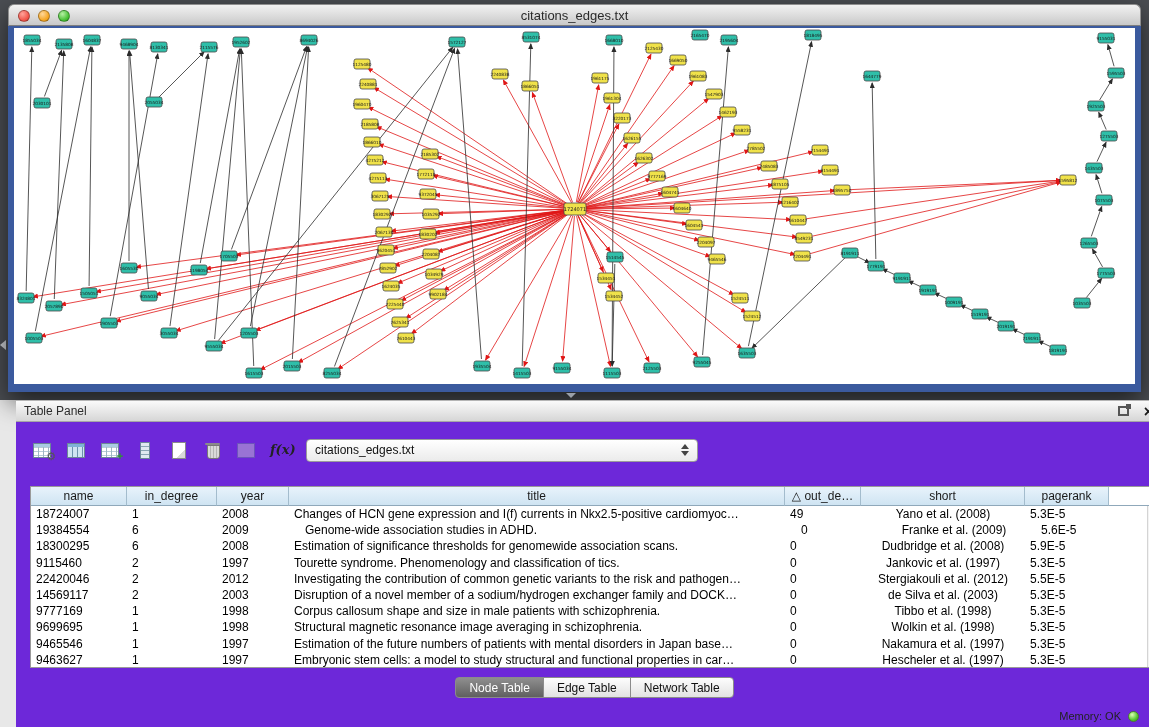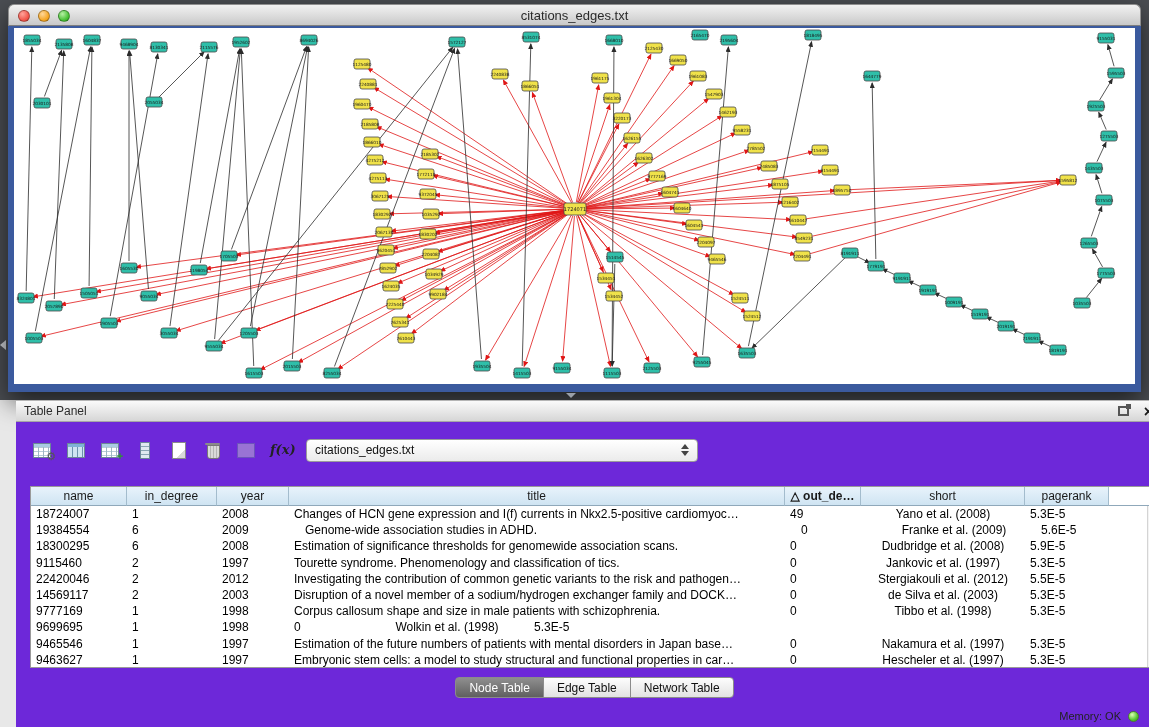--- a/index.html
+++ b/index.html
@@ -751,21 +751,21 @@
         </span>
     </div>
   </div>
 
   <div class="table-wrap">
     <div class="thead" id="table-header">
         <div class="th" style="width: 96px;">name</div>
         <div class="th" style="width: 90px;">in_degree</div>
         <div class="th" style="width: 72px;">year</div>
         <div class="th" style="width: 496px;">title</div>
-        <div class="th" style="width: 76px; font-weight: bold;">△ out_de…</div>
+        <div class="th" style="width: 76px;">△ out_de…</div>
         <div class="th" style="width: 164px;">short</div>
         <div class="th" style="width: 84px;">pagerank</div>
         <div class="th filler"></div>
       </div>
     <div class="tbody" id="table-body">
         <div class="tr">
           <div class="td" style="width: 96px;">18724007</div>
           <div class="td" style="width: 90px;">1</div>
           <div class="td" style="width: 72px;">2008</div>
           <div class="td" style="width: 496px;">Changes of HCN gene expression and I(f) currents in Nkx2.5-positive cardiomyoc…</div>
@@ -824,20 +824,21 @@
           <div class="td" style="width: 72px;">1998</div>
           <div class="td" style="width: 496px;">Corpus callosum shape and size in male patients with schizophrenia.</div>
           <div class="td" style="width: 76px;">0</div>
           <div class="td c" style="width: 164px;">Tibbo et al. (1998)</div>
           <div class="td" style="width: 84px;">5.3E-5</div>
         </div>
         <div class="tr">
           <div class="td" style="width: 96px;">9699695</div>
           <div class="td" style="width: 90px;">1</div>
           <div class="td" style="width: 72px;">1998</div>
+          <div class="td" style="width: 496px;">Structural magnetic resonance image averaging in schizophrenia.</div>
           <div class="td" style="width: 76px;">0</div>
           <div class="td c" style="width: 164px;">Wolkin et al. (1998)</div>
           <div class="td" style="width: 84px;">5.3E-5</div>
         </div>
         <div class="tr">
           <div class="td" style="width: 96px;">9465546</div>
           <div class="td" style="width: 90px;">1</div>
           <div class="td" style="width: 72px;">1997</div>
           <div class="td" style="width: 496px;">Estimation of the future numbers of patients with mental disorders in Japan base…</div>
           <div class="td" style="width: 76px;">0</div>

